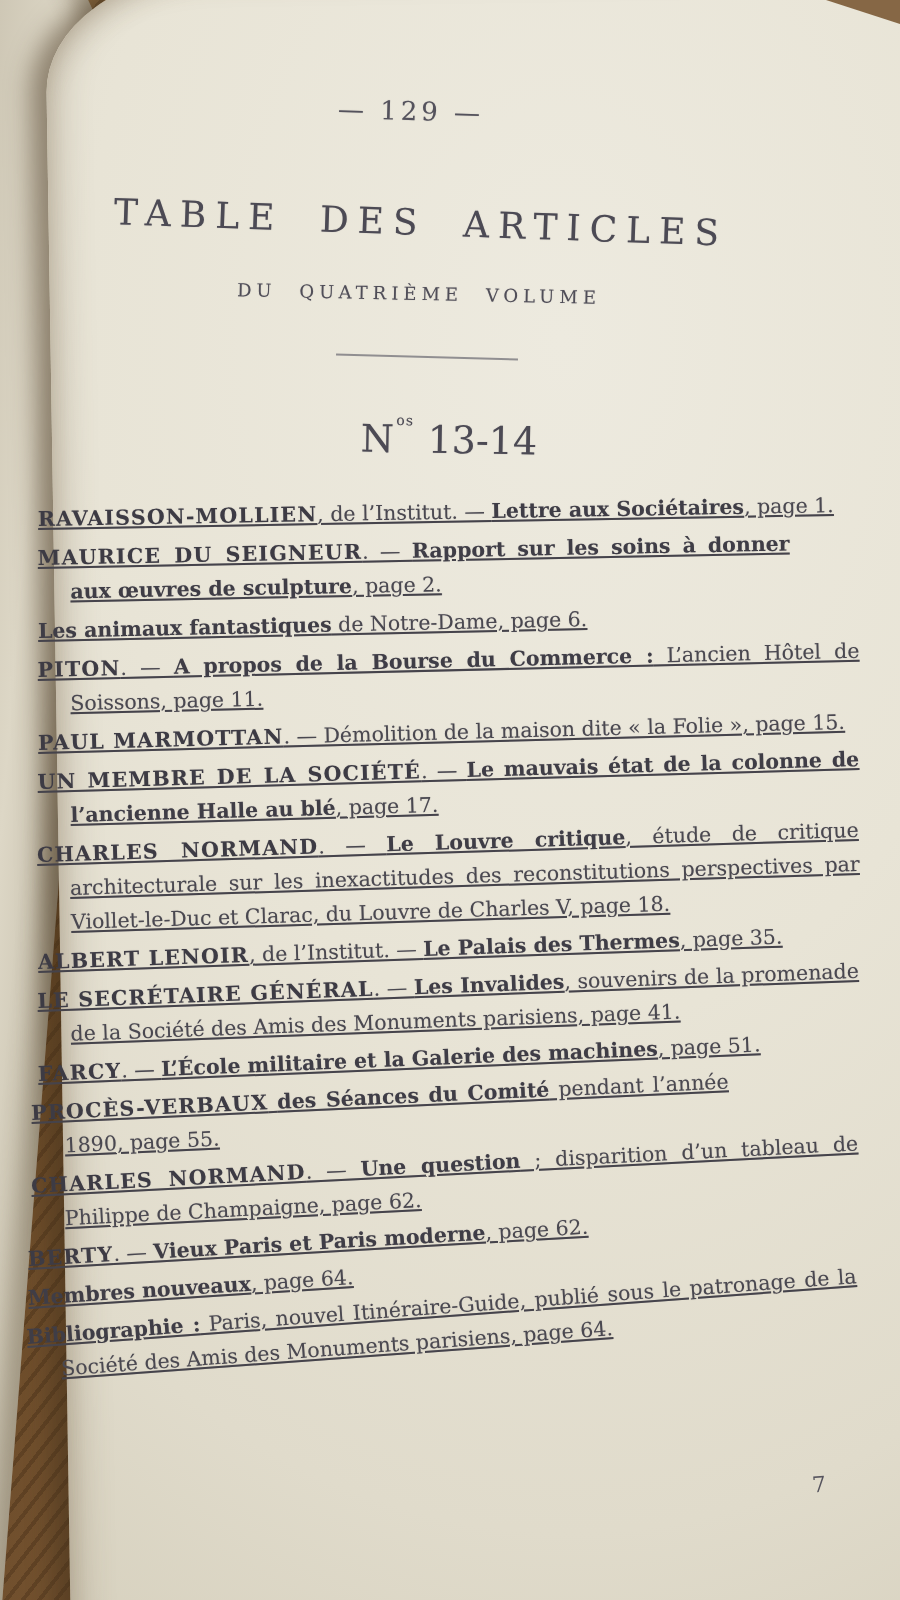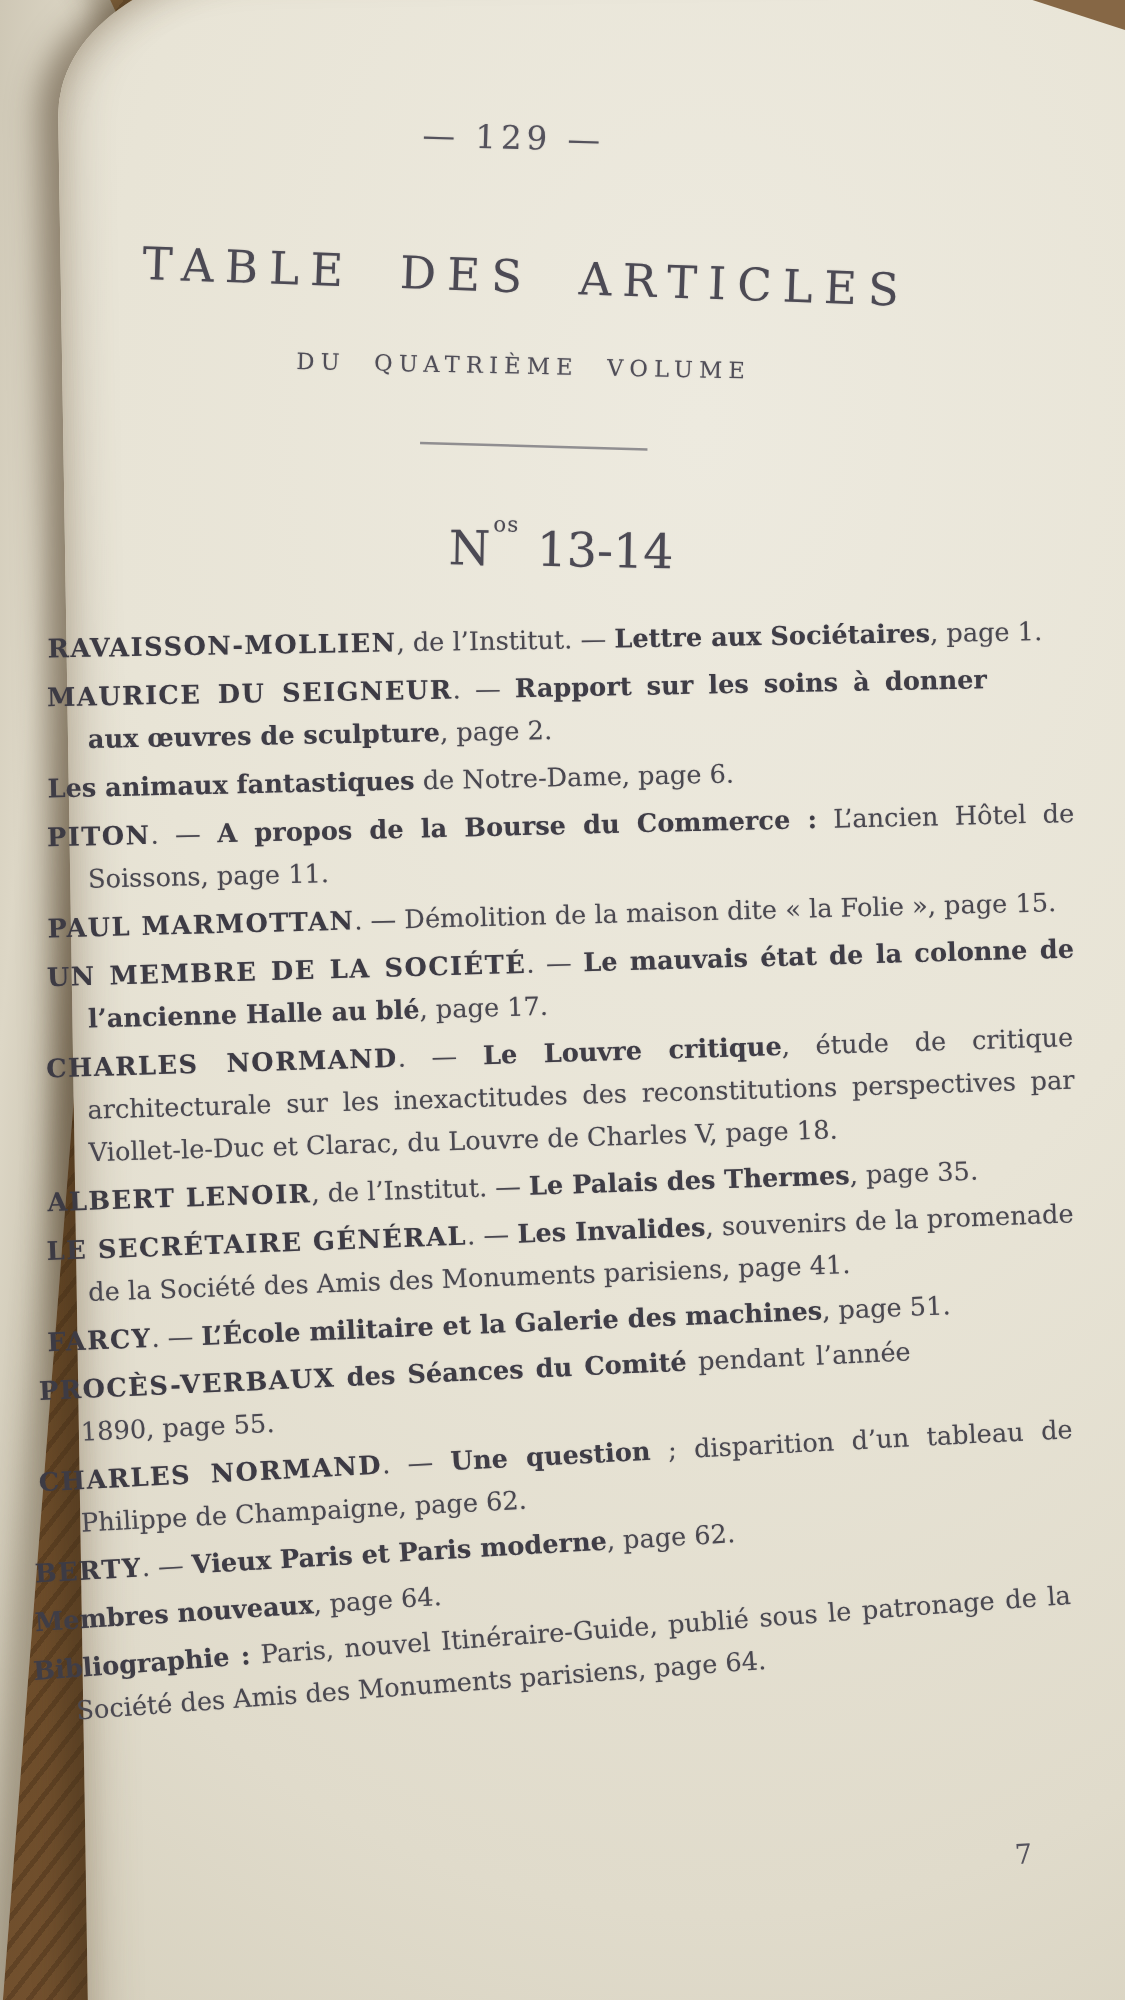--- a/index.html
+++ b/index.html
@@ -53,23 +53,23 @@
     transform:translateX(-30px) rotate(1.2deg);
   }
   .rule{
     display:block;margin:52px 0 0 298px;width:182px;height:0;border:0;
     border-top:2px solid #6a6870;opacity:.7;transform:rotate(1.6deg);
   }
   .nos-heading{
     margin:60px 0 0;text-align:center;font-size:38px;font-weight:400;color:#4c4a54;
     transform:rotate(1deg);
   }
-  .nos-heading sup{font-size:17px;position:relative;top:-13px;letter-spacing:1px;margin:0 14px 0 2px;}
+  .nos-heading sup{font-size:14px;position:relative;top:-13px;letter-spacing:1px;margin:0 14px 0 2px;}
   
-  .entries{margin-top:40px;}
+  .entries{margin-top:40px;text-decoration:underline;}
   .entry{
     margin:0 0 5px;font-size:20.5px;line-height:34px;
     padding-left:32px;text-indent:-32px;text-align:justify;
     transform-origin:0 50%;
   }
   .seg-name{font-weight:700;letter-spacing:1.2px;color:#3d3b44;}
   .seg-title{font-weight:700;color:#3f3d46;}
   .seg-plain{color:#4a4850;}
   .entry:nth-of-type(1){transform:rotate(-1.0deg);}
   .entry:nth-of-type(2){transform:rotate(-1.1deg);padding-right:70px;}

